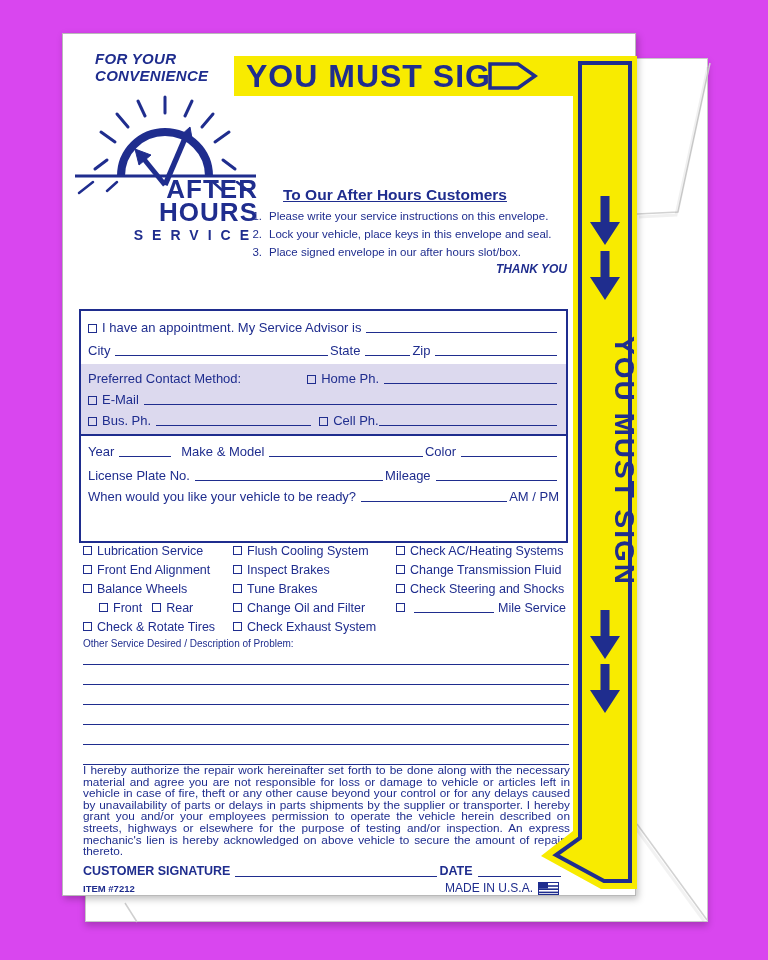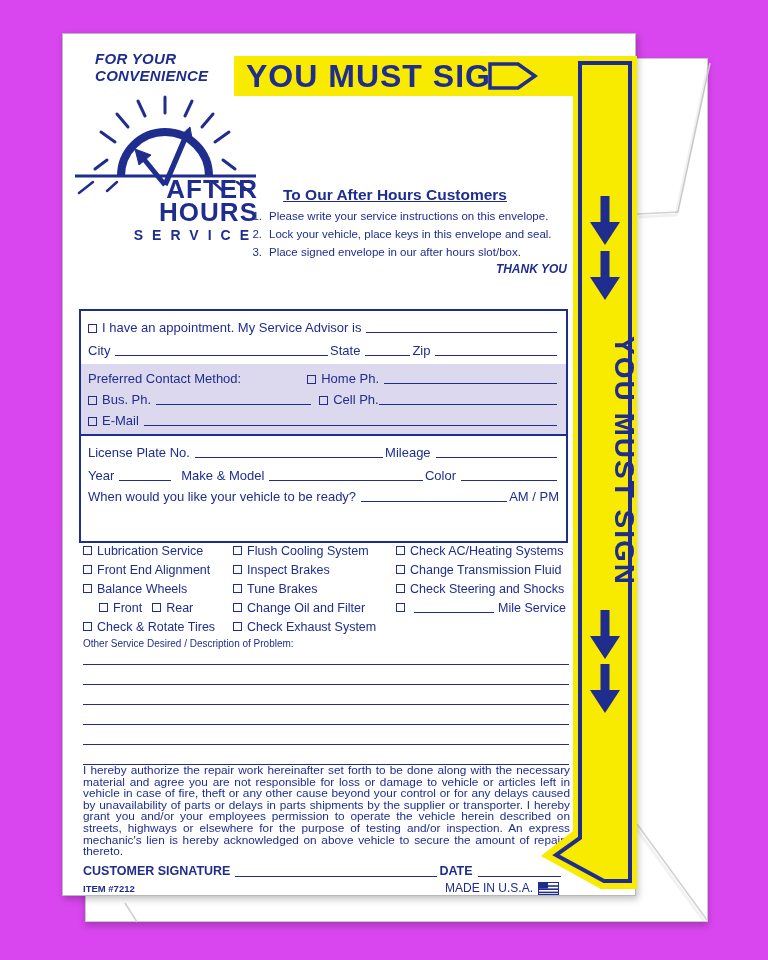--- a/index.html
+++ b/index.html
@@ -191,45 +191,45 @@
       <div class="lav">
         <div class="frow">
           <span class="lab">Preferred Contact Method:</span>
           <span class="spacer75"></span>
           <span class="cb"></span>
           <span class="lab">Home Ph.</span>
           <span class="ln"></span>
         </div>
         <div class="frow">
           <span class="cb"></span>
+          <span class="lab">E-Mail</span>
+          <span class="ln"></span>
+        </div>
+        <div class="frow">
+          <span class="cb"></span>
           <span class="lab">Bus. Ph.</span>
           <span class="ln"></span>
           <span class="cb" style="margin-left:6px"></span>
           <span class="lab">Cell Ph.</span>
           <span class="ln" style="flex:1.15; margin-left:0"></span>
         </div>
-        <div class="frow">
-          <span class="cb"></span>
-          <span class="lab">E-Mail</span>
-          <span class="ln"></span>
-        </div>
-      </div>
-
-      <div class="frow" style="margin-top:8px;">
-        <span class="lab">License Plate No.</span>
-        <span class="ln" style="flex:1.55"></span>
-        <span class="lab">Mileage</span>
-        <span class="ln"></span>
-      </div>
+      </div>
+
       <div class="frow">
         <span class="lab">Year</span>
         <span class="ln w52"></span>
         <span class="lab" style="margin-left:8px">Make &amp; Model</span>
         <span class="ln" style="flex:1.6"></span>
         <span class="lab">Color</span>
+        <span class="ln"></span>
+      </div>
+      <div class="frow" style="margin-top:8px;">
+        <span class="lab">License Plate No.</span>
+        <span class="ln" style="flex:1.55"></span>
+        <span class="lab">Mileage</span>
         <span class="ln"></span>
       </div>
       <div class="frow" style="margin-top:5px;">
         <span class="lab">When would you like your vehicle to be ready?</span>
         <span class="ln"></span>
         <span class="lab">AM / PM</span>
       </div>
     </div>
 
 

